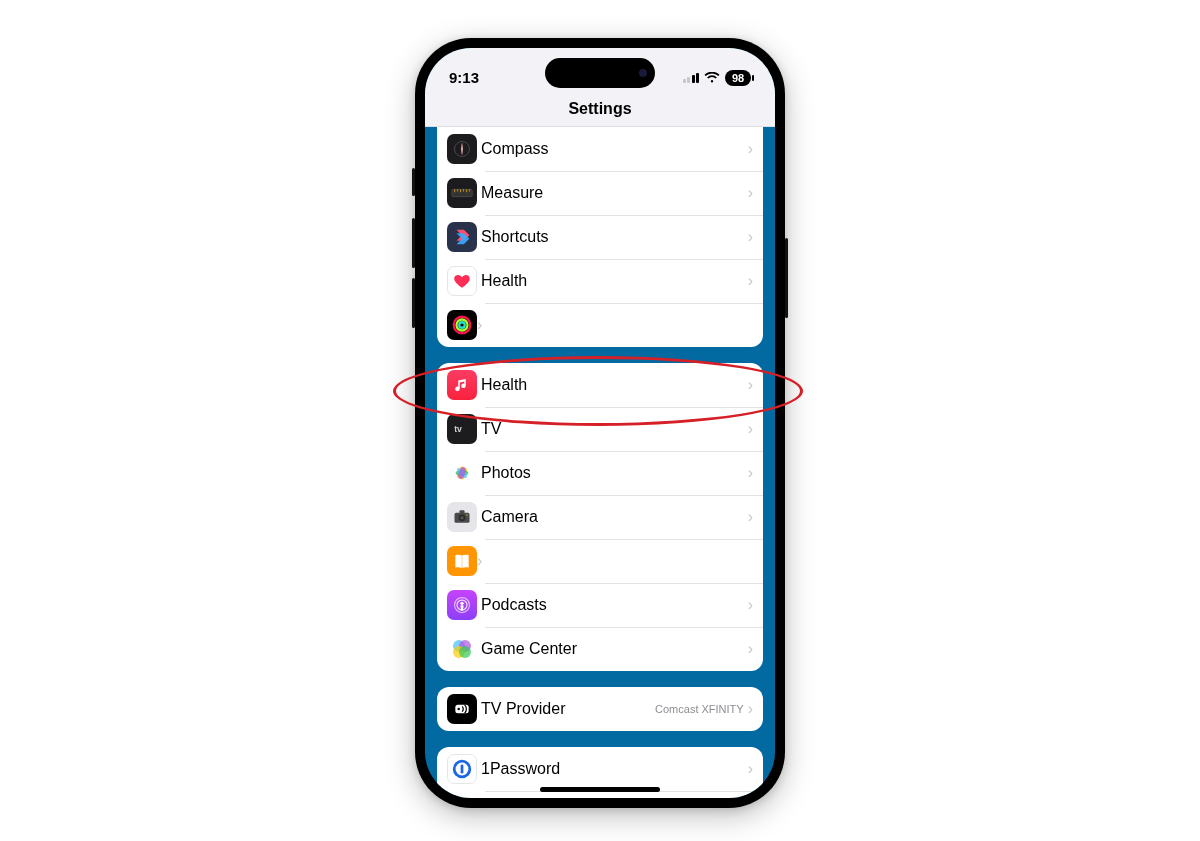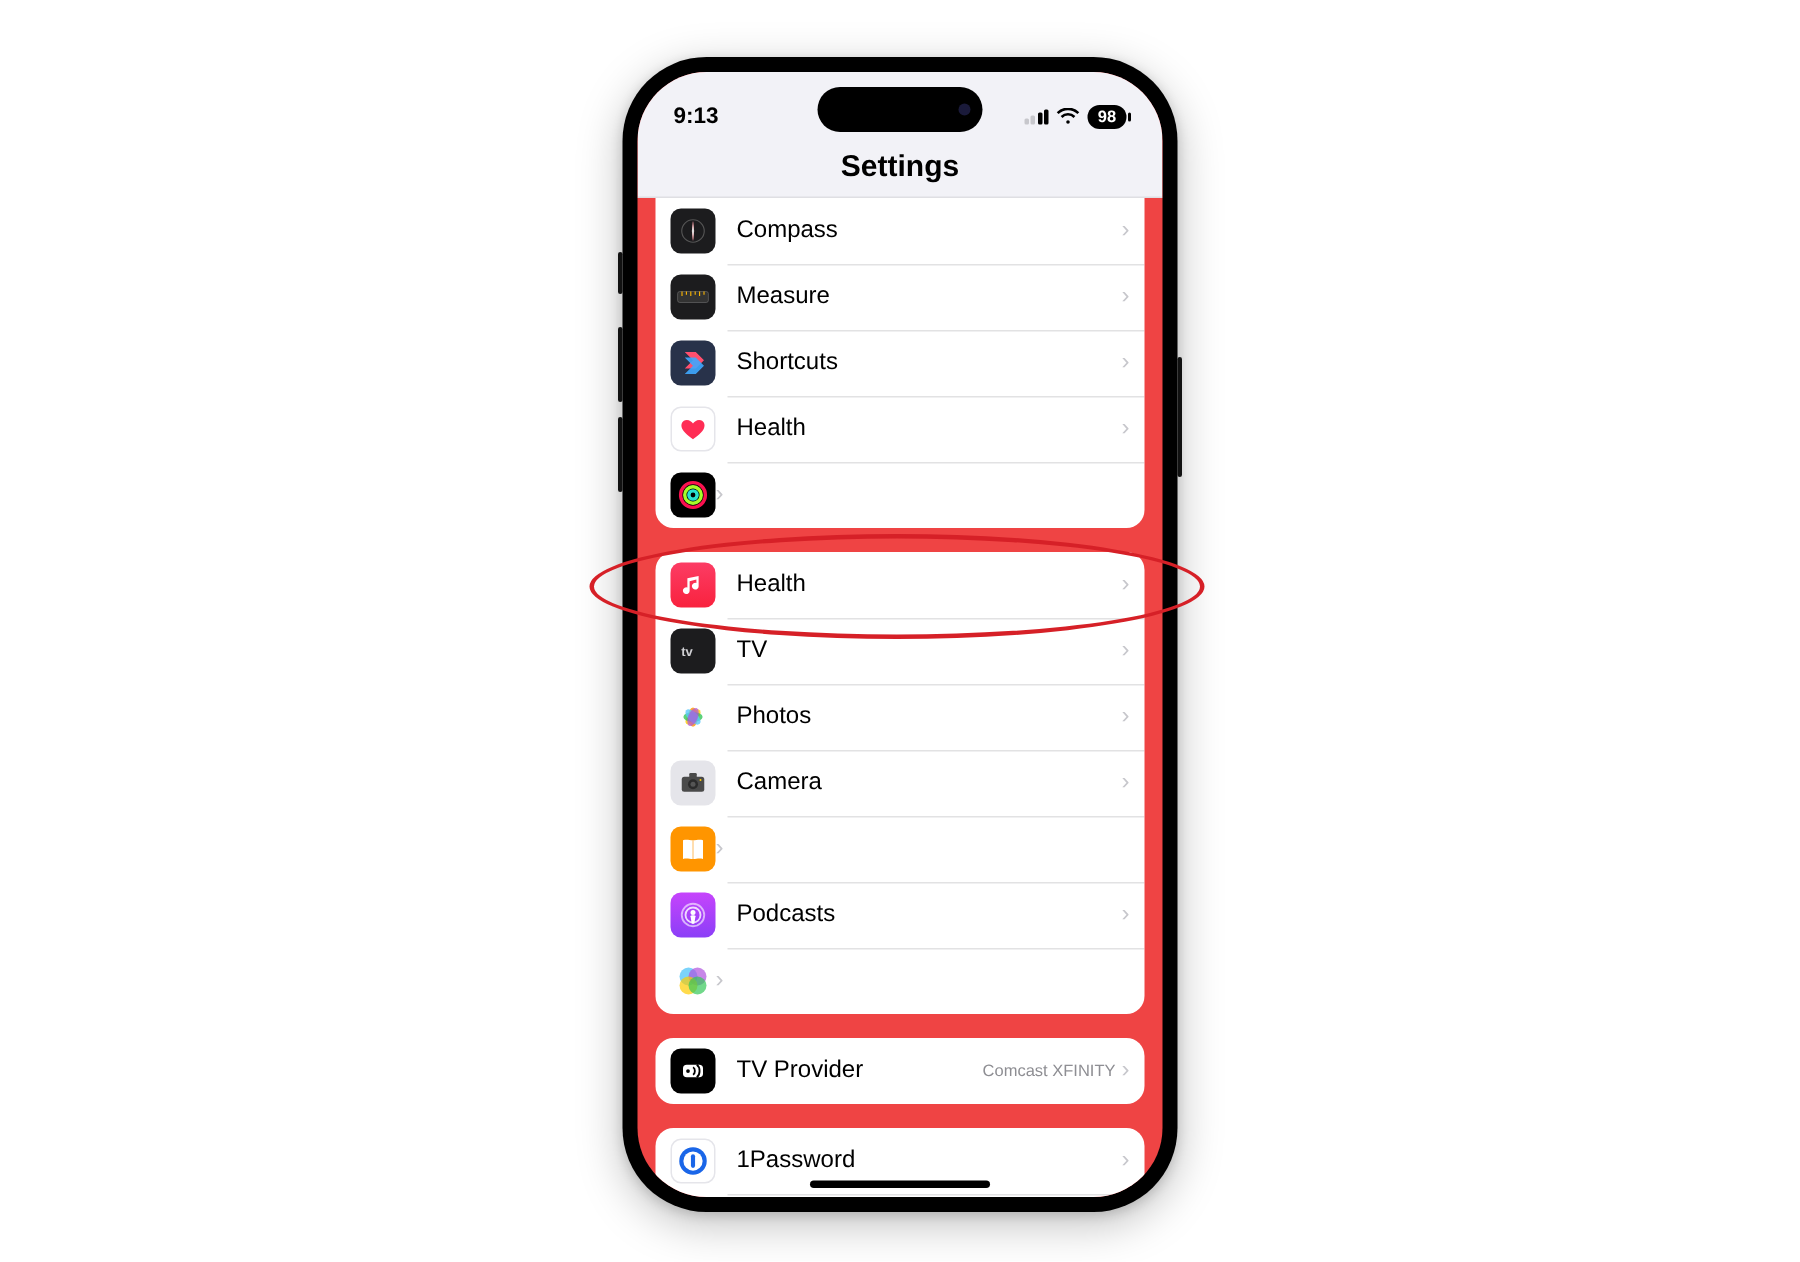--- a/index.html
+++ b/index.html
@@ -25,21 +25,21 @@
     margin-top: 4px;
   }
   .side-btn { position:absolute; background:#111; border-radius:2px; }
   .side-left1 { left:-3px; top:130px; width:3px; height:28px; }
   .side-left2 { left:-3px; top:180px; width:3px; height:50px; }
   .side-left3 { left:-3px; top:240px; width:3px; height:50px; }
   .side-right { right:-3px; top:200px; width:3px; height:80px; }
   .screen {
     width: 100%;
     height: 100%;
-    background: #ef4444;
+    background: #0369a1;
     border-radius: 46px;
     overflow: hidden;
     position: relative;
     display: flex;
     flex-direction: column;
   }
   .notch {
     position: absolute;
     top: 10px;
     left: 50%;
@@ -77,21 +77,21 @@
   .battery-pill {
     display:inline-flex; align-items:center; justify-content:center;
     background:#000; color:#fff; border-radius:8px; padding:1px 2px;
     font-size:11px; font-weight:700; min-width:26px; height:16px;
     position:relative;
   }
   .battery-pill::after{ content:""; position:absolute; right:-3px; top:50%; transform:translateY(-50%); width:2px; height:6px; background:#000; border-radius:1px;}
   .nav-title {
     text-align:center;
     font-weight:600;
-    font-size:20px;
+    font-size:16px;
     padding: 4px 0 8px 0;
     background:#f2f2f7;
     border-bottom:1px solid rgba(0,0,0,0.08);
   }
   .scroll { flex:1; overflow-y:hidden; padding: 0 12px 12px 12px; }
   .group {
     background:#ffffff;
     border-radius:12px;
     overflow:hidden;
     margin-top:16px;
@@ -112,21 +112,21 @@
     height:1px;
     background: rgba(60,60,67,0.15);
   }
   .app-icon {
     width:30px; height:30px;
     border-radius:7px;
     flex-shrink:0;
     display:flex; align-items:center; justify-content:center;
     font-size:16px;
   }
-  .row-label { margin-left:14px; font-size:16px; color:#000; flex:1; }
+  .row-label { margin-left:4px; font-size:16px; color:#000; flex:1; }
   .row-detail { font-size:11px; color:#8e8e93; margin-right:4px; }
   .chevron { color:#c7c7cc; font-size:16px; font-weight:400; flex-shrink:0; }
   .home-indicator {
     position:absolute;
     bottom:6px; left:50%; transform:translateX(-50%);
     width:120px; height:5px; background:#000; border-radius:3px;
   }
   
   .ic-compass{background:#1c1c1e;} .ic-compass svg{width:18px;height:18px;}
   .ic-measure{background:#1c1c1e;} .ic-measure svg{width:22px;height:10px;}
@@ -318,20 +318,21 @@
         </div>
         <div class="row">
           <span class="app-icon ic-gamecenter">
             <svg viewBox="0 0 24 24" width="24" height="24">
                 <circle cx="9" cy="9" r="6" fill="#5ac8fa" opacity="0.8"></circle>
                 <circle cx="15" cy="9" r="6" fill="#af52de" opacity="0.7"></circle>
                 <circle cx="9" cy="15" r="6" fill="#ffcc00" opacity="0.7"></circle>
                 <circle cx="15" cy="15" r="6" fill="#34c759" opacity="0.7"></circle>
               </svg>
           </span>
+          <span class="row-label">Game Center</span>
           <span class="chevron">›</span>
         </div>
       </div>
 
       <div class="group">
         <div class="row">
           <span class="app-icon ic-tvprovider">
             <svg viewBox="0 0 24 24" width="20" height="20">
                 <rect x="4" y="7" width="16" height="10" rx="3" fill="#fff"></rect>
                 <circle cx="8" cy="12" r="1.5" fill="#000"></circle>

